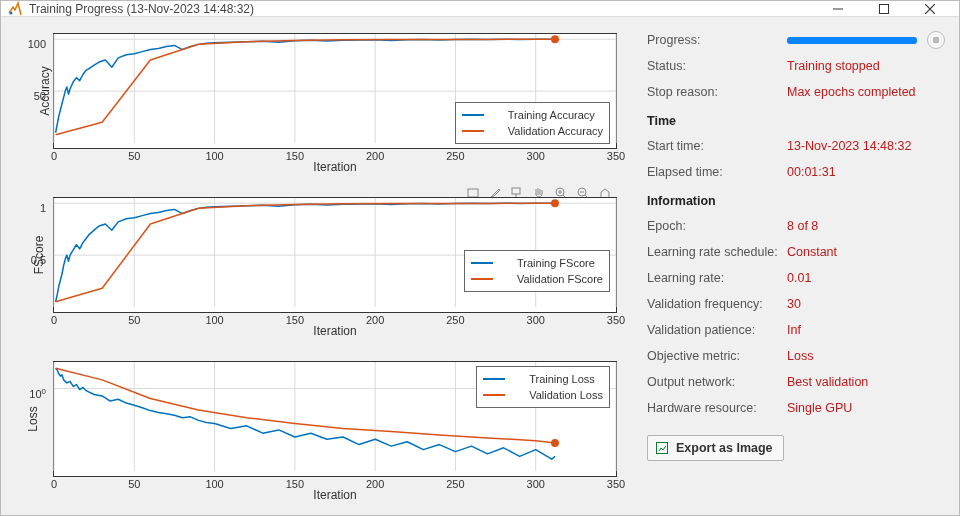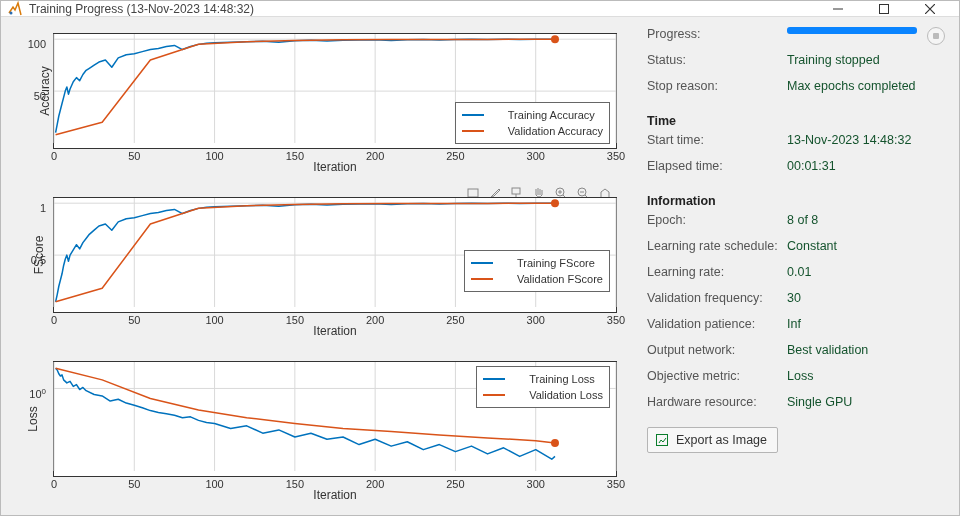--- a/index.html
+++ b/index.html
@@ -51,23 +51,23 @@
     position: relative;
   }
   .right {
     flex: 1;
     padding: 10px 14px 8px 6px;
     font-size: 12.5px;
     color: #444;
     display: flex;
     flex-direction: column;
   }
-  .row { display: flex; min-height: 26px; }
+  .row { display: flex; align-items: center; min-height: 26px; }
   .row .lab { width: 140px; color: #555; }
-  .row .val { flex: 1; color: #14532d; }
+  .row .val { flex: 1; color: #b91c1c; }
   .section-hdr { font-weight: 600; color: #222; margin-top: 4px; min-height: 24px; display:flex; align-items:center; }
   .chartpanel {
     flex: 1;
     position: relative;
     background: #f0f0f0;
     margin: 2px 0;
   }
   .axes {
     position: absolute;
     background: #fff;
@@ -135,31 +135,32 @@
     background: #0a84ff;
     border-radius: 3px;
     width: 100%;
   }
   .stopbtn {
     width: 18px; height: 18px; border: 1px solid #bbb; background:#f5f5f5; border-radius: 10px;
     display: inline-flex; align-items:center; justify-content:center; margin-left: 2px;
   }
   .stopbtn .sq { width: 6px; height:6px; background:#bbb; border-radius:1px; }
   .exportbtn {
-    margin-top: 6px;
+    margin-top: 14px;
     align-self: flex-start;
     padding: 4px 10px 4px 6px;
     border: 1px solid #b5b5b5;
     background: #f7f7f7;
     border-radius: 2px;
     display: inline-flex;
     align-items: center;
     gap: 6px;
     font-size: 12.5px;
     color: #333;
+    font-weight: bold;
   }
   .exportbtn .eicon { width:16px; height:16px; display:inline-flex; align-items:center; justify-content:center; color:#0a7d2c;}
 </style>
 </head>
 <body>
 
 <div class="window">
 
   <div class="titlebar">
     <span class="icon">
@@ -400,26 +401,26 @@
         </div>
       <div class="row">
           <div class="lab">Validation frequency:</div>
           <div class="val">30</div>
         </div>
       <div class="row">
           <div class="lab">Validation patience:</div>
           <div class="val">Inf</div>
         </div>
       <div class="row">
+          <div class="lab">Objective metric:</div>
+          <div class="val">Loss</div>
+        </div>
+      <div class="row">
           <div class="lab">Output network:</div>
           <div class="val">Best validation</div>
-        </div>
-      <div class="row">
-          <div class="lab">Objective metric:</div>
-          <div class="val">Loss</div>
         </div>
       <div class="row">
           <div class="lab">Hardware resource:</div>
           <div class="val">Single GPU</div>
         </div>
 
       <button class="exportbtn">
         <span class="eicon">
           <svg width="14" height="14" viewBox="0 0 14 14">
               <rect x="1.5" y="1.5" width="11" height="11" fill="none" stroke="#0a7d2c"></rect>

